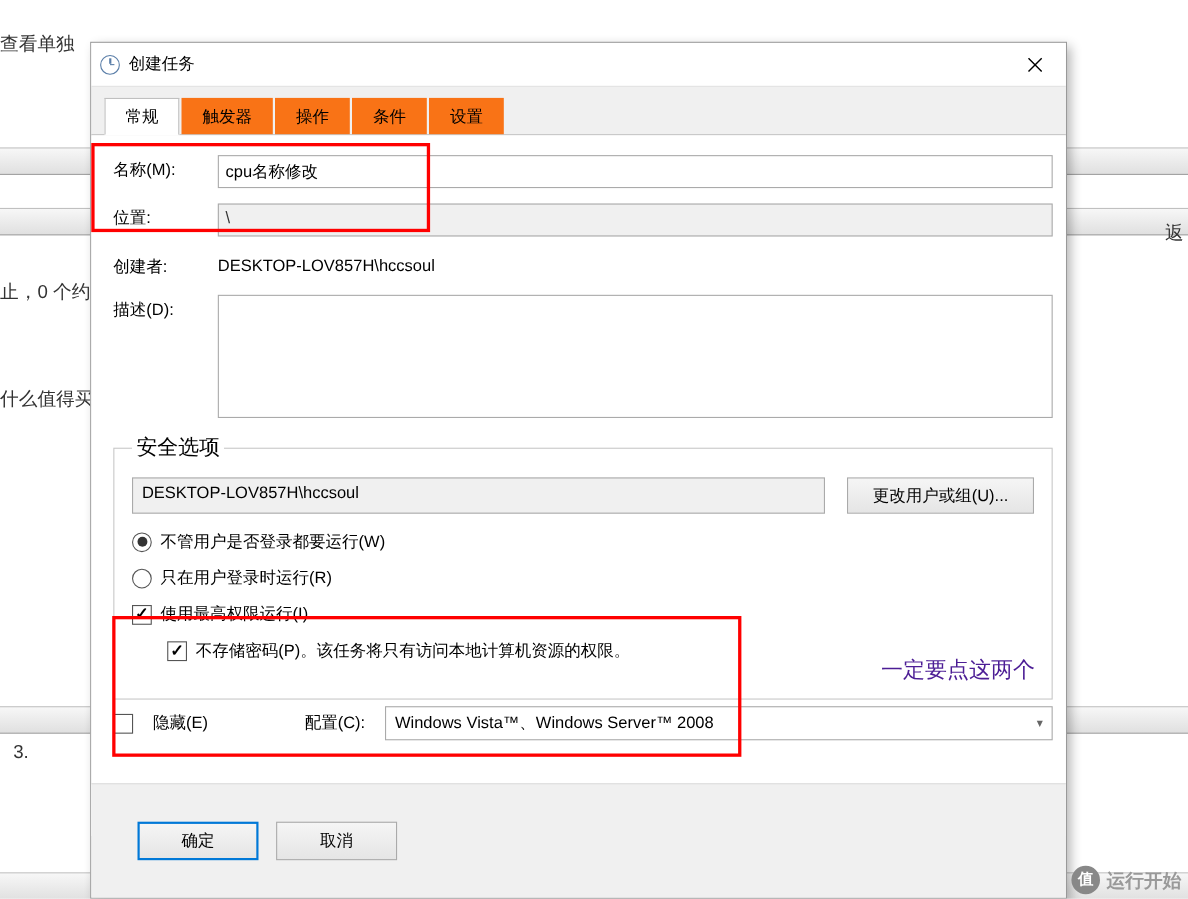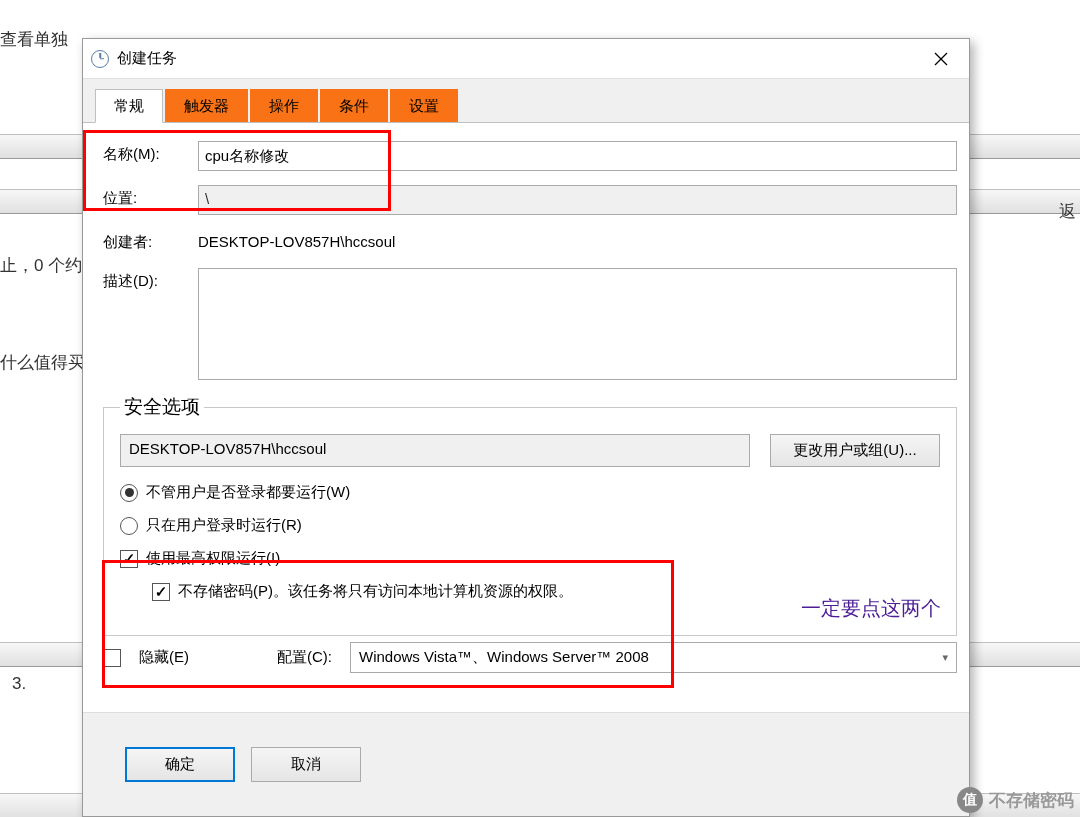--- a/index.html
+++ b/index.html
@@ -360,14 +360,14 @@
     </div>
   </div>
 
   <div class="red-box1"></div>
   <div class="red-box2"></div>
   <div class="red-note">一定要点这两个</div>
 </div>
 
 <div class="watermark">
   <span class="wm-icon">值</span>
-  <span>不存储密码</span>
+  <span>运行开始</span>
 </div>
 
 </body></html>

